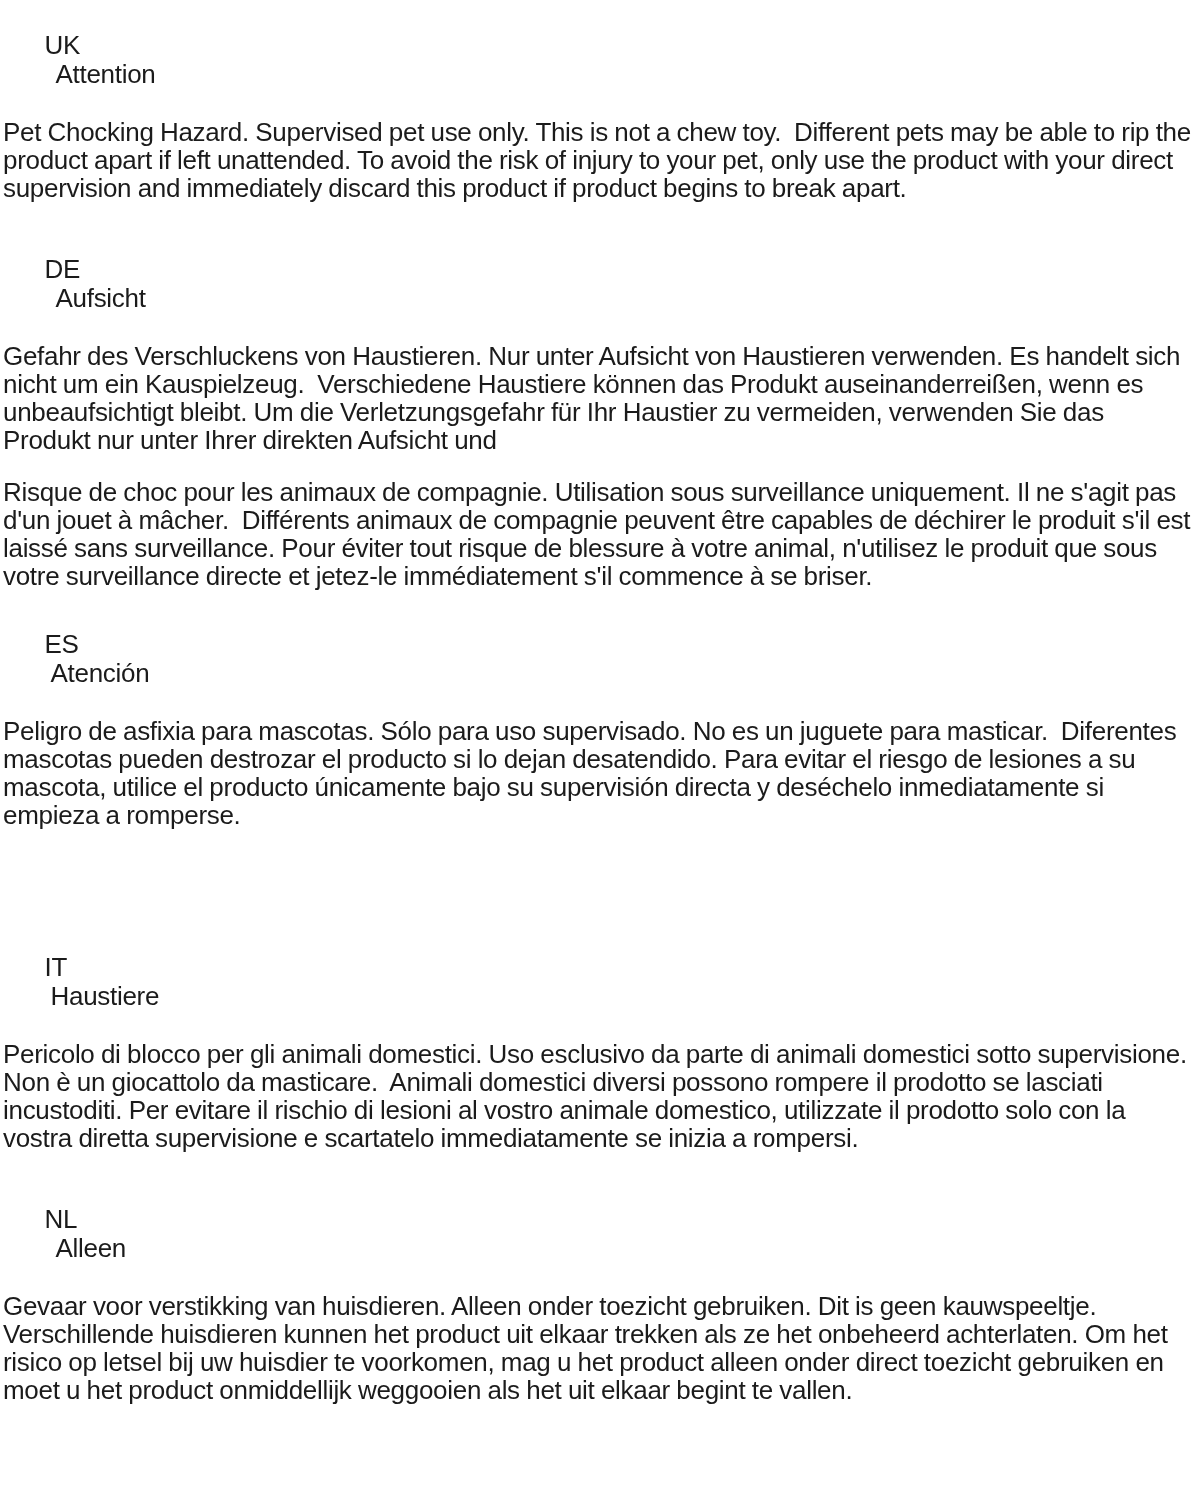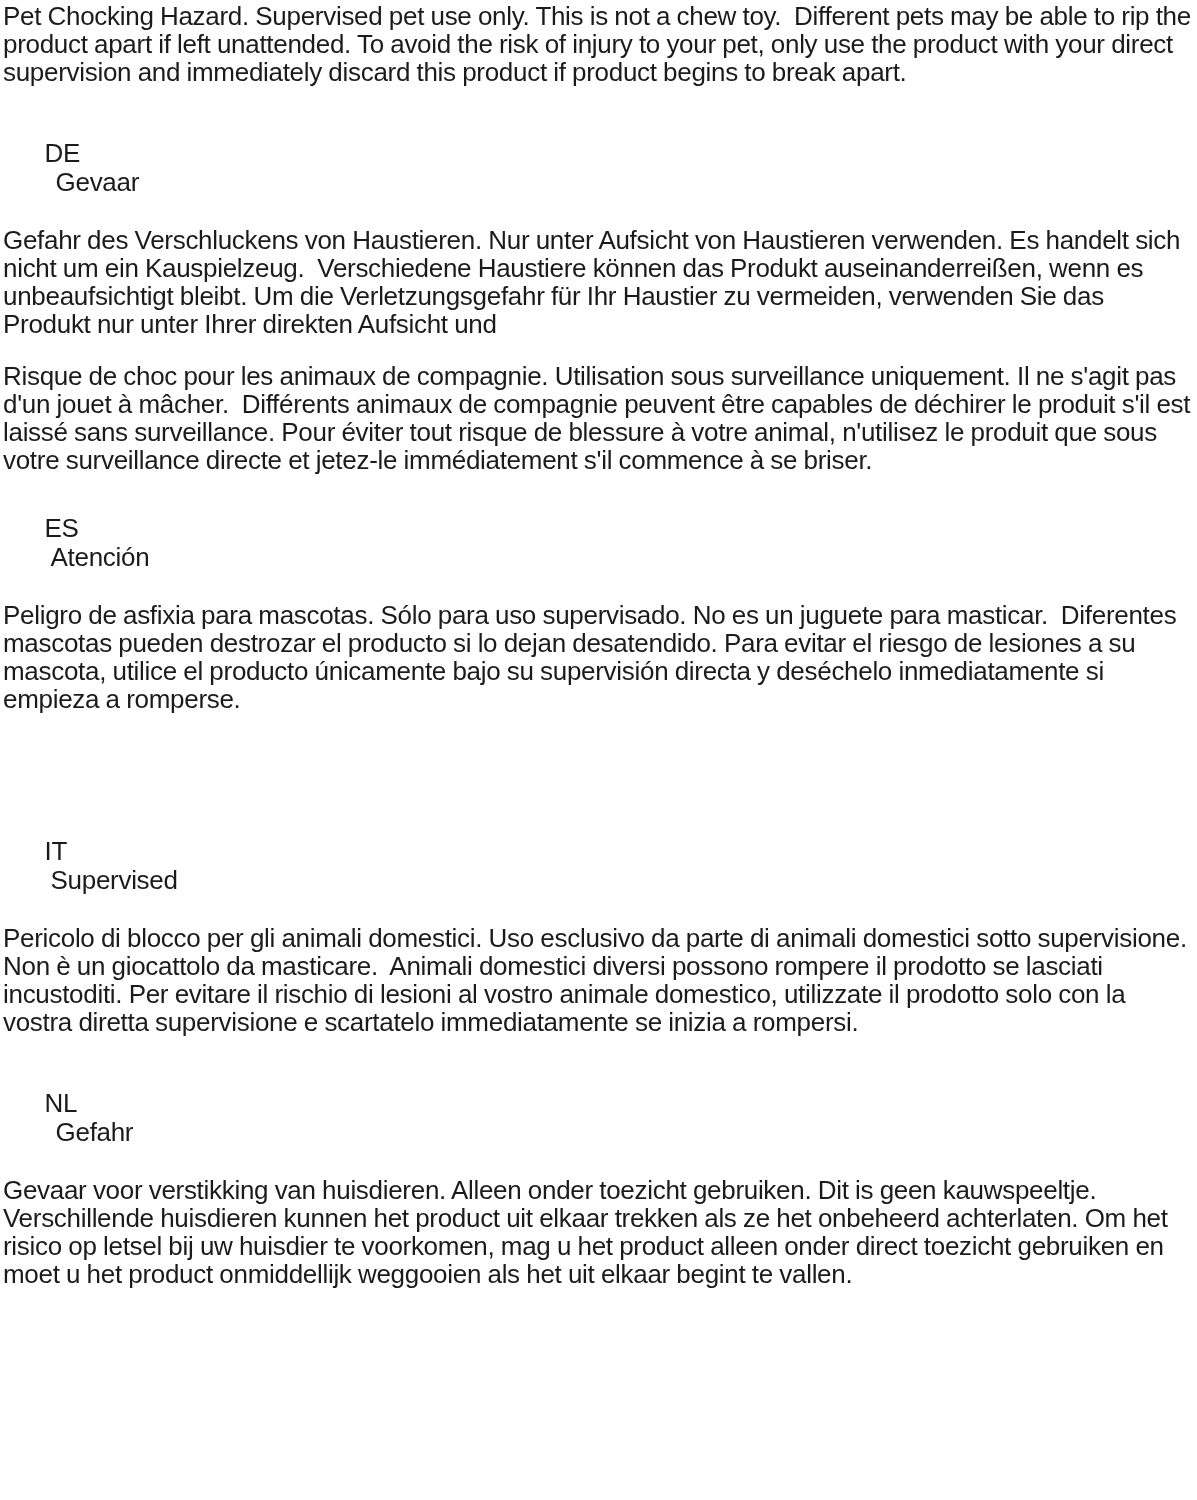--- a/index.html
+++ b/index.html
@@ -56,52 +56,56 @@
     white-space: pre-wrap;
     word-spacing: -0.5px;
   }
 </style>
 </head>
 <body>
 
 <div class="doc">
 
   <section class="warning-section">
+    <div class="sec-heading">
+      <span class="lang-code">UK</span>
+      <span class="sec-title">Attention</span>
+    </div>
     <p class="sec-body">Pet Chocking Hazard. Supervised pet use only. This is not a chew toy.  Different pets may be able to rip the product apart if left unattended. To avoid the risk of injury to your pet, only use the product with your direct supervision and immediately discard this product if product begins to break apart.</p>
   </section>
 
   <section class="warning-section">
     <div class="sec-heading">
       <span class="lang-code">DE</span>
-      <span class="sec-title">Gevaar</span>
+      <span class="sec-title">Aufsicht</span>
     </div>
     <p class="sec-body">Gefahr des Verschluckens von Haustieren. Nur unter Aufsicht von Haustieren verwenden. Es handelt sich nicht um ein Kauspielzeug.  Verschiedene Haustiere können das Produkt auseinanderreißen, wenn es unbeaufsichtigt bleibt. Um die Verletzungsgefahr für Ihr Haustier zu vermeiden, verwenden Sie das Produkt nur unter Ihrer direkten Aufsicht und</p>
   </section>
 
   <section class="warning-section">
     <p class="sec-body">Risque de choc pour les animaux de compagnie. Utilisation sous surveillance uniquement. Il ne s'agit pas d'un jouet à mâcher.  Différents animaux de compagnie peuvent être capables de déchirer le produit s'il est laissé sans surveillance. Pour éviter tout risque de blessure à votre animal, n'utilisez le produit que sous votre surveillance directe et jetez-le immédiatement s'il commence à se briser.</p>
   </section>
 
   <section class="warning-section tight single-gap">
     <div class="sec-heading">
       <span class="lang-code">ES</span>
       <span class="sec-title">Atención</span>
     </div>
     <p class="sec-body">Peligro de asfixia para mascotas. Sólo para uso supervisado. No es un juguete para masticar.  Diferentes mascotas pueden destrozar el producto si lo dejan desatendido. Para evitar el riesgo de lesiones a su mascota, utilice el producto únicamente bajo su supervisión directa y deséchelo inmediatamente si empieza a romperse.</p>
   </section>
 
   <section class="warning-section spaced single-gap">
     <div class="sec-heading">
       <span class="lang-code">IT</span>
-      <span class="sec-title">Supervised</span>
+      <span class="sec-title">Haustiere</span>
     </div>
     <p class="sec-body">Pericolo di blocco per gli animali domestici. Uso esclusivo da parte di animali domestici sotto supervisione. Non è un giocattolo da masticare.  Animali domestici diversi possono rompere il prodotto se lasciati incustoditi. Per evitare il rischio di lesioni al vostro animale domestico, utilizzate il prodotto solo con la vostra diretta supervisione e scartatelo immediatamente se inizia a rompersi.</p>
   </section>
 
   <section class="warning-section">
     <div class="sec-heading">
       <span class="lang-code">NL</span>
-      <span class="sec-title">Gefahr</span>
+      <span class="sec-title">Alleen</span>
     </div>
     <p class="sec-body">Gevaar voor verstikking van huisdieren. Alleen onder toezicht gebruiken. Dit is geen kauwspeeltje.  Verschillende huisdieren kunnen het product uit elkaar trekken als ze het onbeheerd achterlaten. Om het risico op letsel bij uw huisdier te voorkomen, mag u het product alleen onder direct toezicht gebruiken en moet u het product onmiddellijk weggooien als het uit elkaar begint te vallen.</p>
   </section>
 
 </div>
 
 </body></html>

